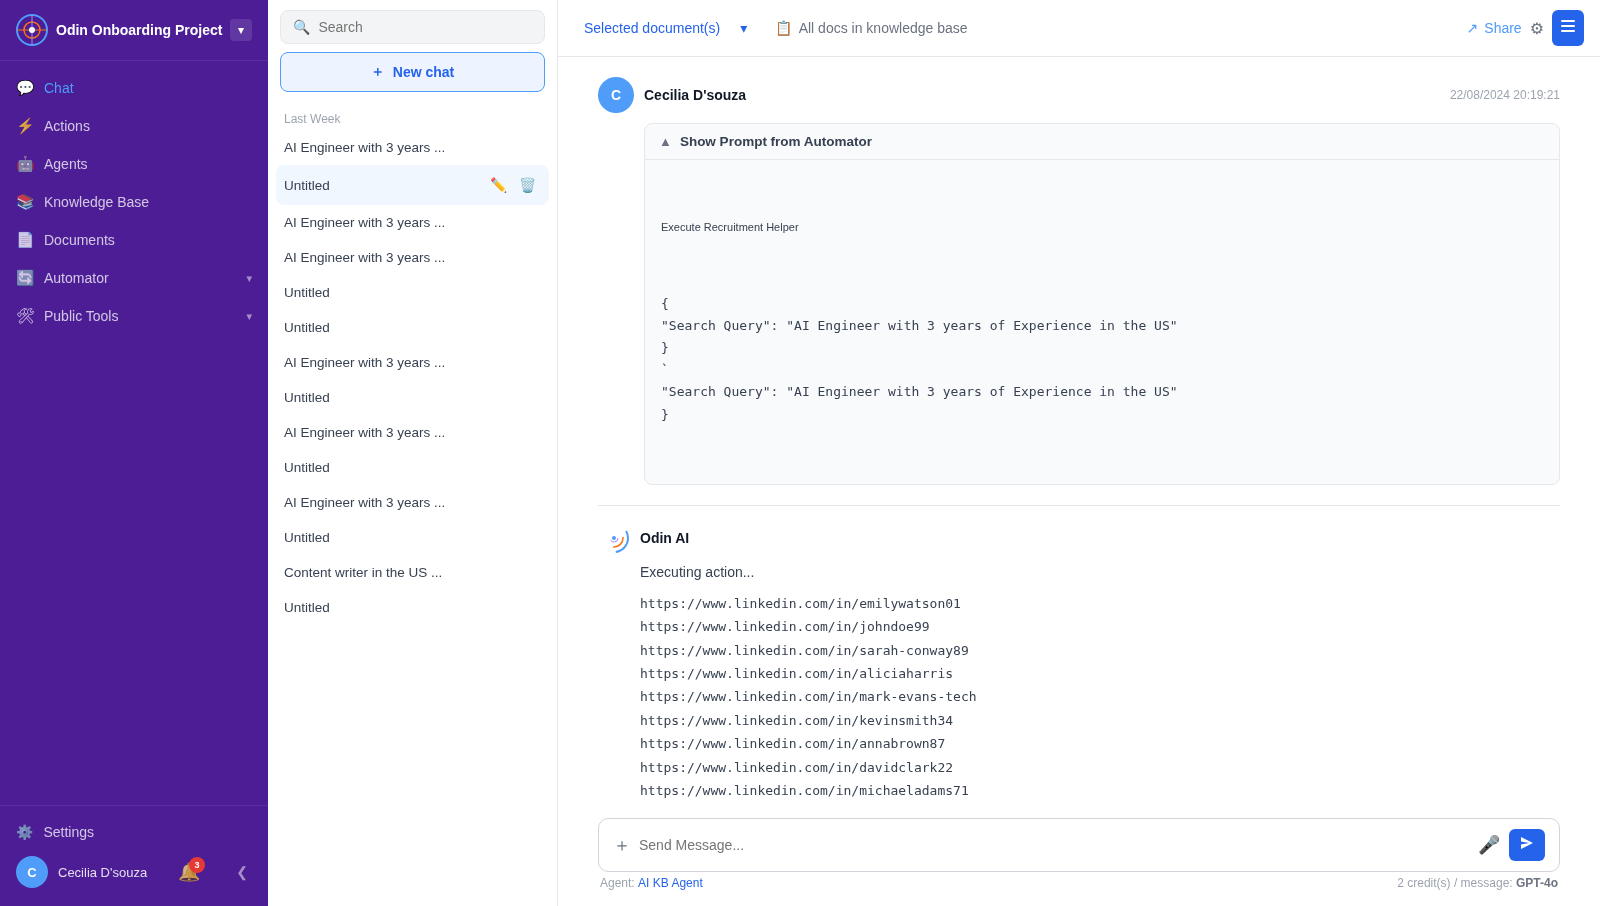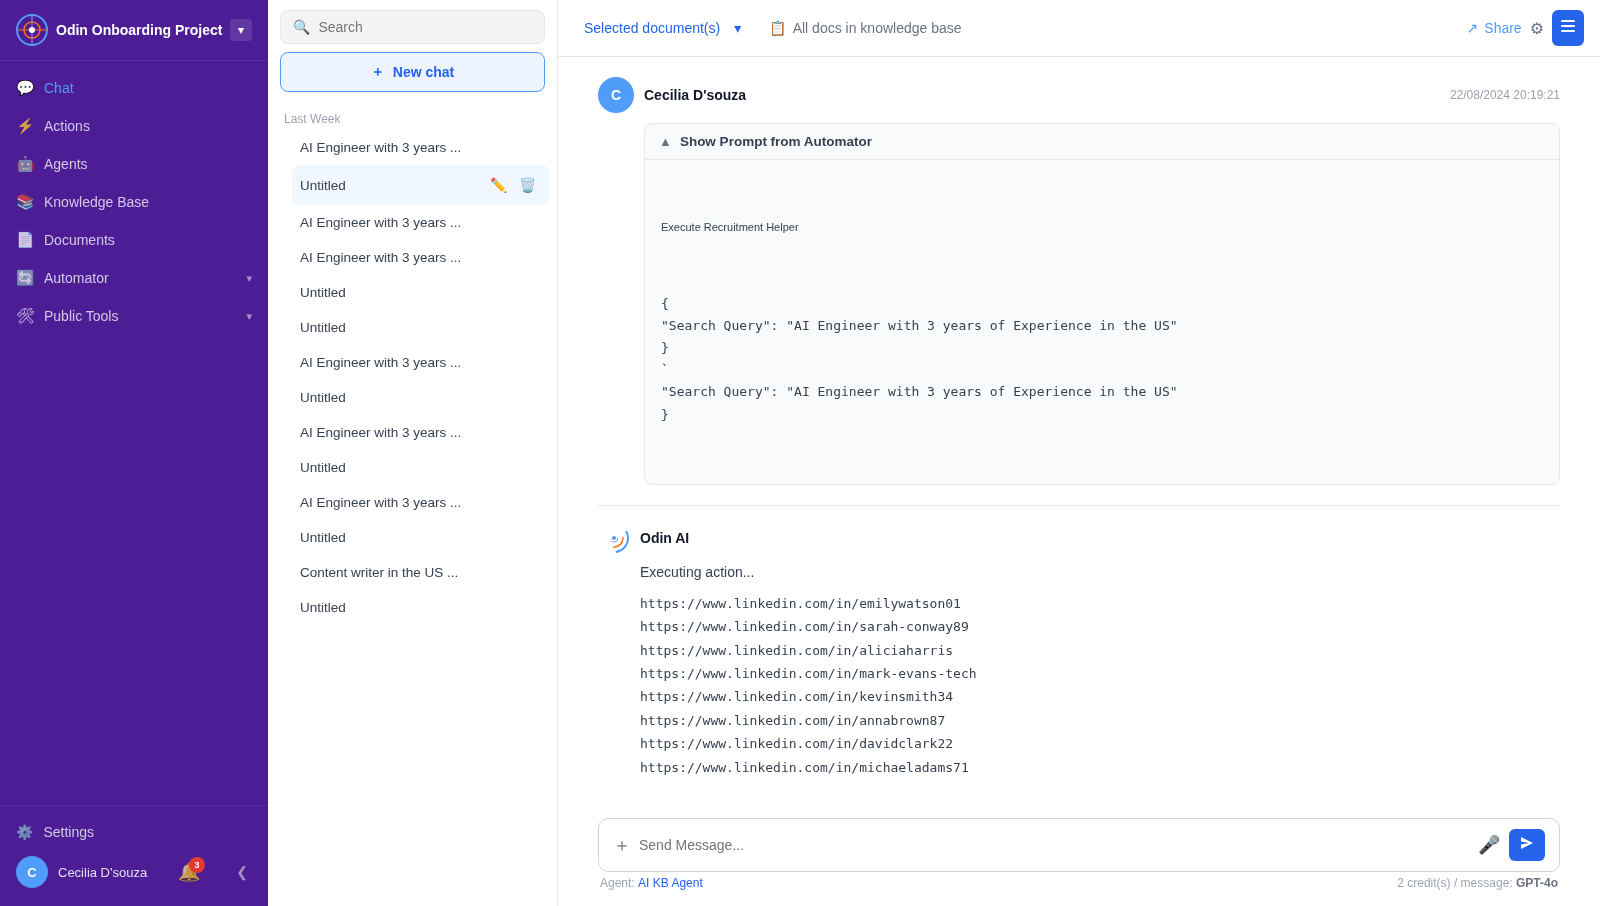--- a/index.html
+++ b/index.html
@@ -185,21 +185,20 @@
     }
     .chat-item {
       display: flex;
       align-items: center;
       justify-content: flex-end;
       padding: 10px 8px;
       border-radius: 8px;
       cursor: pointer;
       font-size: 13.5px;
       color: #374151;
-      margin-left: 16px;
     }
     .chat-item.active { background: #f0f7ff; }
     .chat-item-name { flex: 1; overflow: hidden; text-overflow: ellipsis; white-space: nowrap; }
     .chat-item-actions { display: flex; gap: 4px; opacity: 0; transition: opacity 0.15s; }
     .chat-item:hover .chat-item-actions,
     .chat-item.active .chat-item-actions { opacity: 1; }
     .icon-btn {
       background: none;
       border: none;
       cursor: pointer;
@@ -228,21 +227,21 @@
       background: #fff;
     }
     .doc-selector {
       display: flex;
       align-items: center;
       gap: 8px;
     }
     .selected-docs-btn {
       display: flex;
       align-items: center;
-      gap: 14px;
+      gap: 20px;
       color: #2563eb;
       font-size: 14px;
       font-weight: 500;
       cursor: pointer;
       padding: 6px 10px;
       border-radius: 6px;
       background: none;
       border: none;
     }
     .all-docs-btn {
@@ -712,20 +711,21 @@
           <circle cx="16" cy="16" r="4" fill="none" stroke="#a78bfa" stroke-width="1" stroke-dasharray="10 20"></circle>
           <circle cx="16" cy="16" r="2" fill="#4f9cf9"></circle>
         </svg>
         <span class="ai-name">Odin AI</span>
       </div>
 
       <div class="ai-content">
         <div class="executing-text">Executing action...</div>
         <div class="links-block" id="links-container">
             <div>https://www.linkedin.com/in/emilywatson01</div>
+            <div>https://www.linkedin.com/in/johndoe99</div>
             <div>https://www.linkedin.com/in/sarah-conway89</div>
             <div>https://www.linkedin.com/in/aliciaharris</div>
             <div>https://www.linkedin.com/in/mark-evans-tech</div>
             <div>https://www.linkedin.com/in/kevinsmith34</div>
             <div>https://www.linkedin.com/in/annabrown87</div>
             <div>https://www.linkedin.com/in/davidclark22</div>
             <div>https://www.linkedin.com/in/michaeladams71</div>
           </div>
       </div>
 

